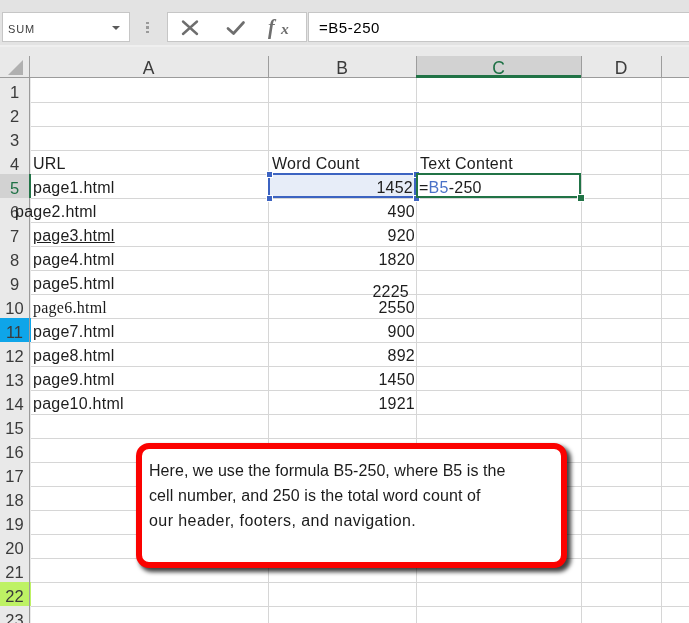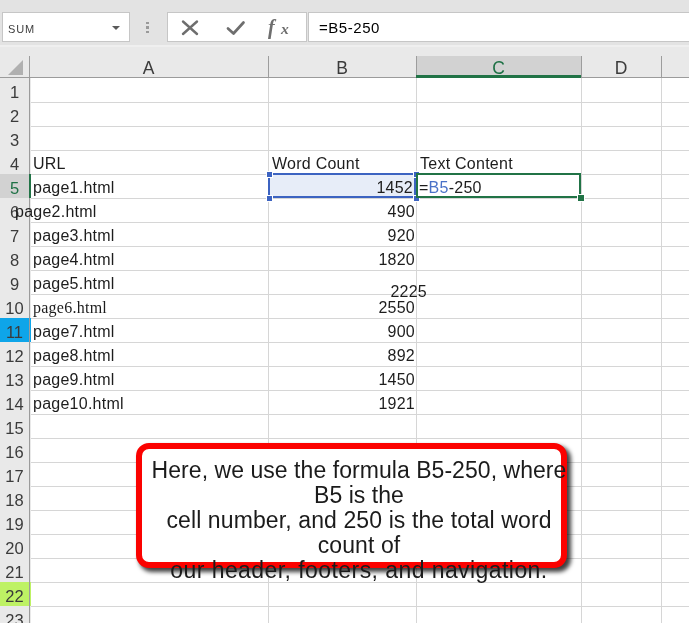--- a/index.html
+++ b/index.html
@@ -99,26 +99,26 @@
 <div class="rh" style="top:582px;height:23px;background:#bef264;color:#3b3b3b;">22</div>
 <div class="rh" style="top:606px;height:23px;background:#e9e9e9;color:#3b3b3b;">23</div>
 <div class="abs" style="left:29px;top:78px;width:1px;height:545px;background:#9b9b9b;"></div>
 <div class="abs" style="left:29px;top:174px;width:2px;height:24px;background:#217346;"></div>
 <div class="cell" style="left:33px;top:150px;width:231px;height:23px;">URL</div>
 <div class="cell" style="left:272px;top:150px;width:140px;height:23px;">Word Count</div>
 <div class="cell" style="left:420px;top:150px;width:157px;height:23px;">Text Content</div>
 <div class="cell" style="left:33px;top:174px;width:231px;height:23px;">page1.html</div>
 <div class="cell" style="left:15px;top:198px;width:231px;height:23px;">page2.html</div>
 <div class="cell" style="left:272px;top:198px;width:143px;height:23px;justify-content:flex-end;">490</div>
-<div class="cell" style="left:33px;top:222px;width:231px;height:23px;">page3.html</div>
+<div class="cell" style="left:33px;top:222px;width:231px;height:23px;text-decoration:underline;">page3.html</div>
 <div class="cell" style="left:272px;top:222px;width:143px;height:23px;justify-content:flex-end;">920</div>
 <div class="cell" style="left:33px;top:246px;width:231px;height:23px;">page4.html</div>
 <div class="cell" style="left:272px;top:246px;width:143px;height:23px;justify-content:flex-end;">1820</div>
 <div class="cell" style="left:33px;top:270px;width:231px;height:23px;">page5.html</div>
-<div class="cell" style="left:284px;top:270px;width:143px;height:40px;justify-content:flex-end;">2225</div>
+<div class="cell" style="left:266px;top:270px;width:143px;height:40px;justify-content:flex-end;">2225</div>
 <div class="cell" style="left:33px;top:294px;width:231px;height:23px;font-family:Liberation Serif, serif;">page6.html</div>
 <div class="cell" style="left:272px;top:294px;width:143px;height:23px;justify-content:flex-end;">2550</div>
 <div class="cell" style="left:33px;top:318px;width:231px;height:23px;">page7.html</div>
 <div class="cell" style="left:272px;top:318px;width:143px;height:23px;justify-content:flex-end;">900</div>
 <div class="cell" style="left:33px;top:342px;width:231px;height:23px;">page8.html</div>
 <div class="cell" style="left:272px;top:342px;width:143px;height:23px;justify-content:flex-end;">892</div>
 <div class="cell" style="left:33px;top:366px;width:231px;height:23px;">page9.html</div>
 <div class="cell" style="left:272px;top:366px;width:143px;height:23px;justify-content:flex-end;">1450</div>
 <div class="cell" style="left:33px;top:390px;width:231px;height:23px;">page10.html</div>
 <div class="cell" style="left:272px;top:390px;width:143px;height:23px;justify-content:flex-end;">1921</div>
@@ -131,13 +131,13 @@
 <div class="abs" style="left:416px;top:173px;width:165px;height:25px;background:#fff;border:2px solid #217346;box-sizing:border-box;"></div>
 <div class="cell" style="left:419px;top:174px;height:23px;padding-top:5px;">
     <span>=</span>
     <span style="color:#4a72c8;">B5</span>
     <span>-250</span>
   </div>
 <div class="abs" style="left:577px;top:194px;width:6px;height:6px;background:#217346;border:1px solid #fff;box-sizing:content-box;"></div>
 <div class="abs" style="left:136px;top:443px;width:431px;height:125px;background:#fff;
 border:6px solid #fb0200;border-radius:13px;box-sizing:border-box;
 box-shadow:3.5px 3.5px 4px rgba(0,0,0,0.75);"></div>
-<div class="abs" style="left:149px;top:457.5px;width:420px;font-size:23px;line-height:25px;color:#1b1b1b;text-align:center;">
+<div class="abs" style="left:149px;top:457.5px;width:420px;font-size:16px;line-height:25px;color:#1b1b1b;">
 <span style="letter-spacing:0.05px;">Here, we use the formula B5-250, where B5 is the</span><br><span style="letter-spacing:0.11px;">cell number, and 250 is the total word count of</span><br><span style="letter-spacing:0.43px;">our header, footers, and navigation.</span></div>
 </body></html>

